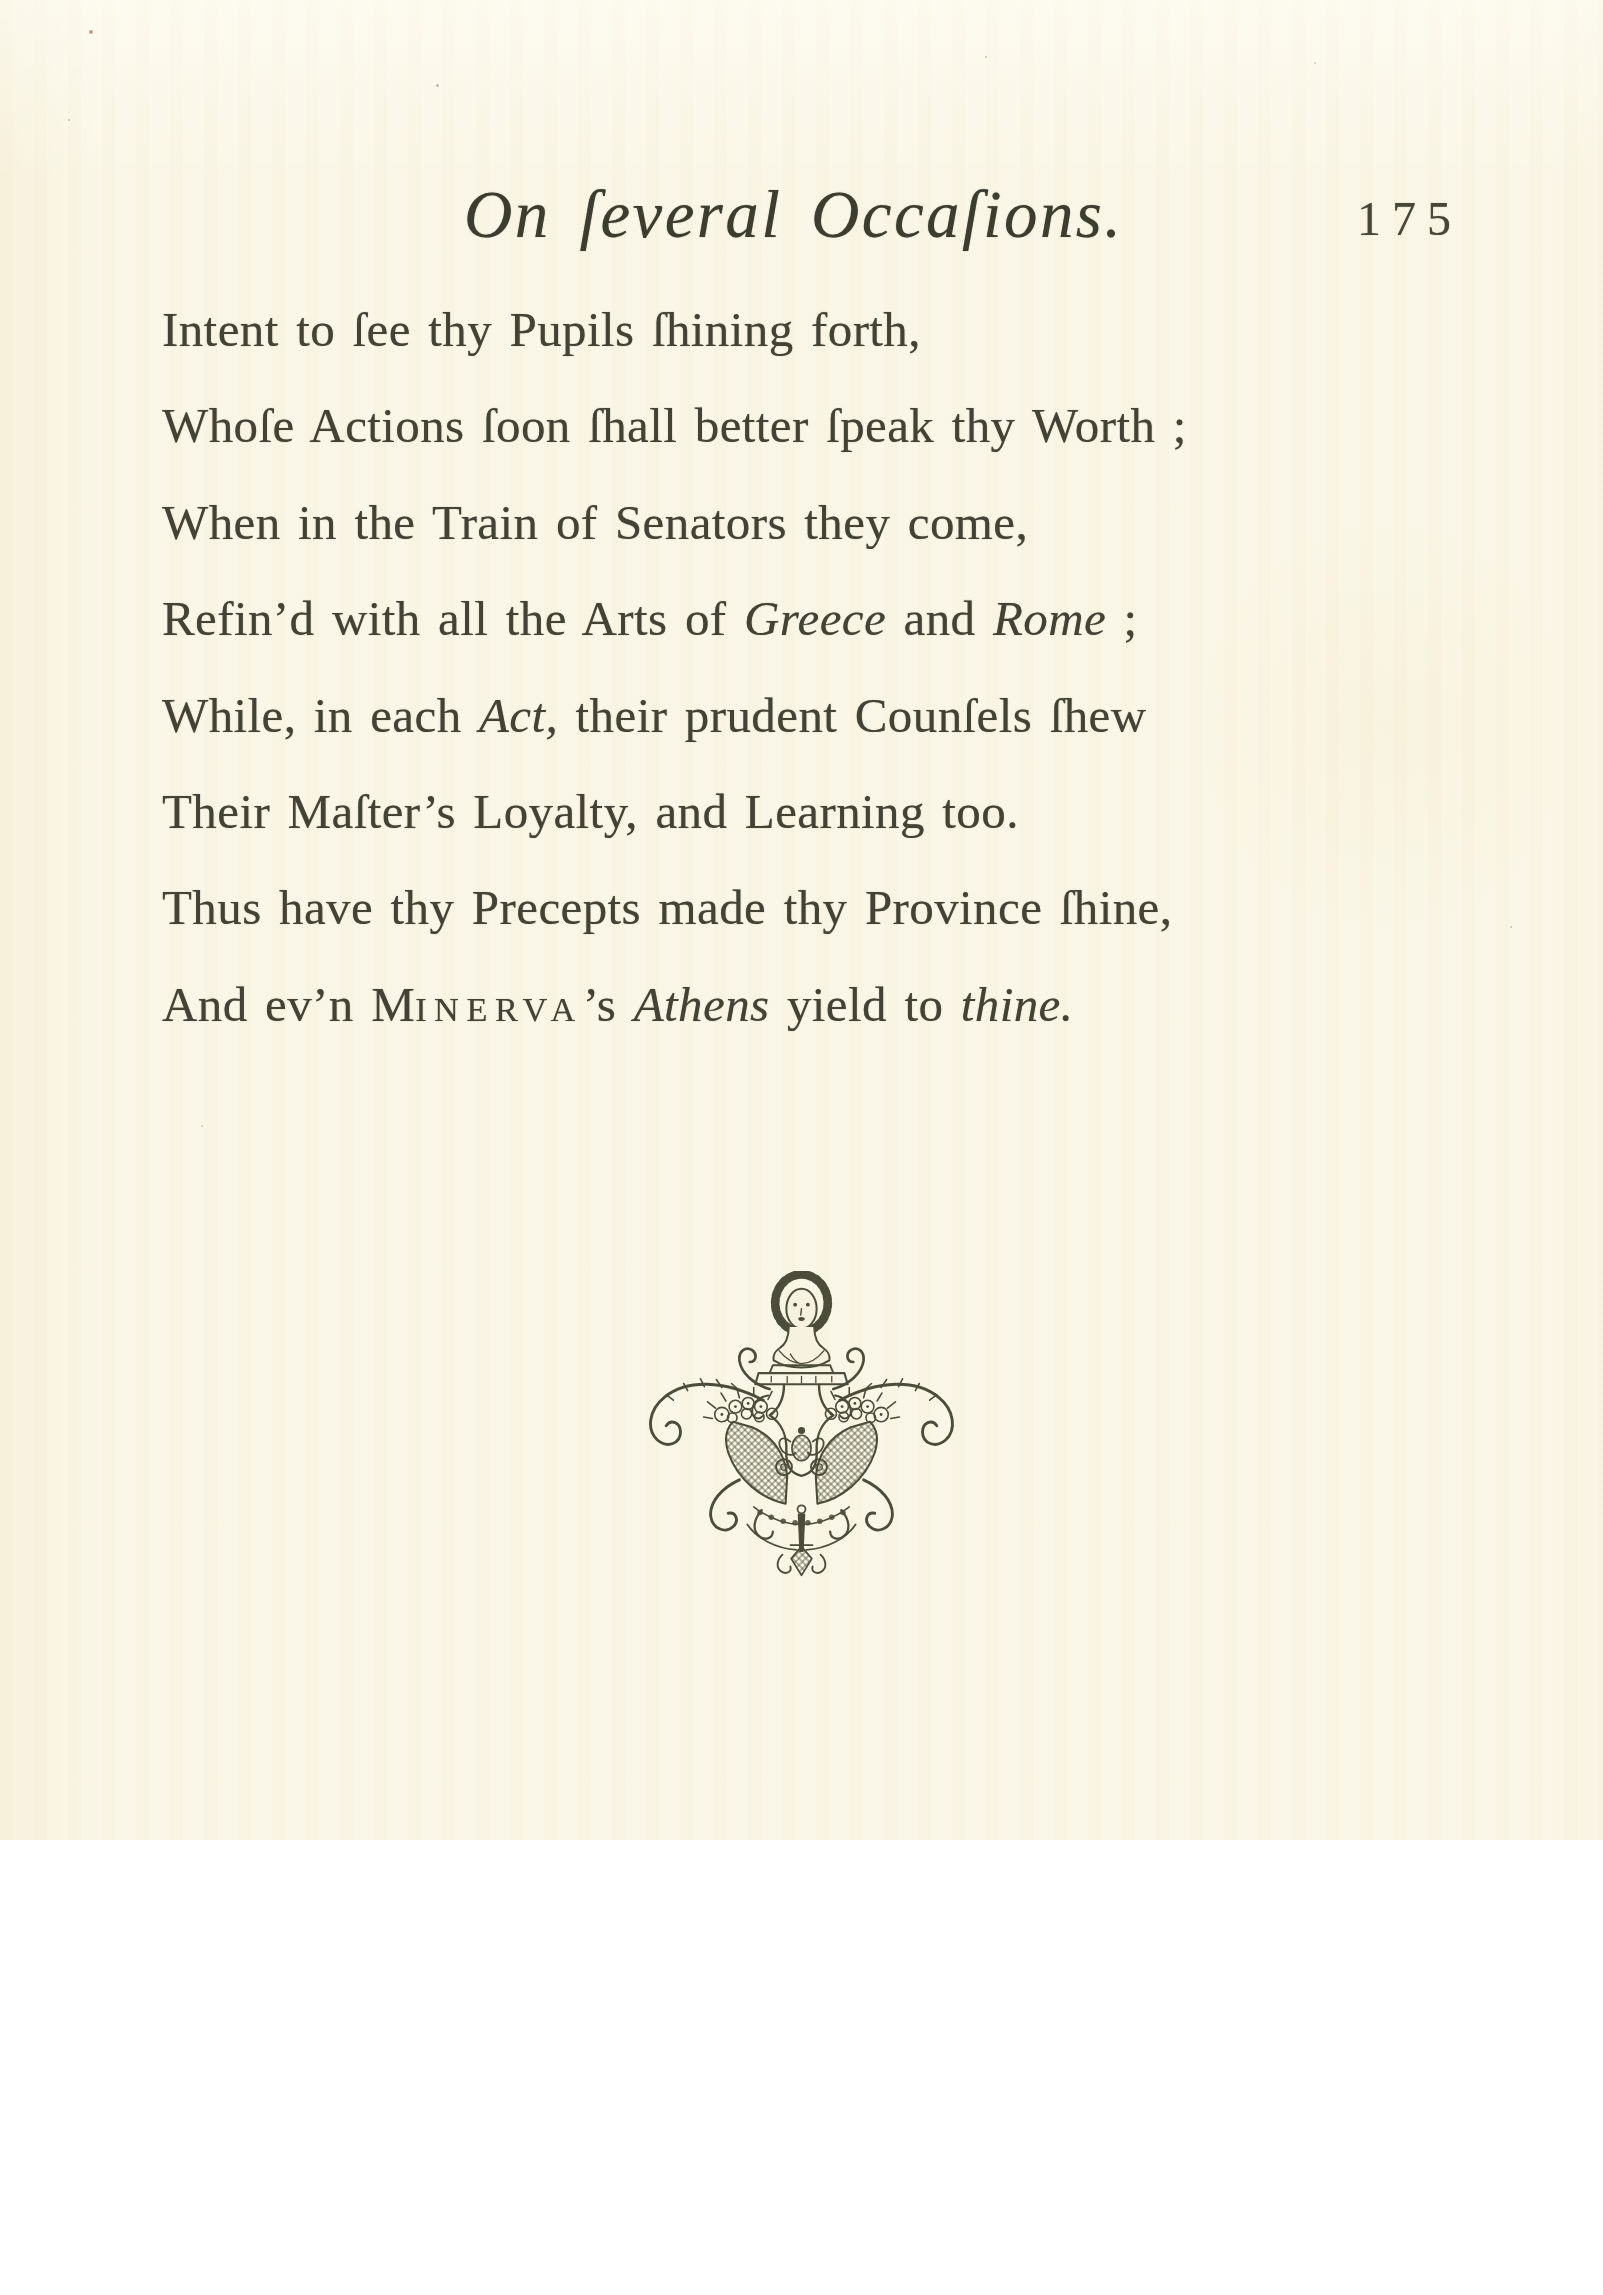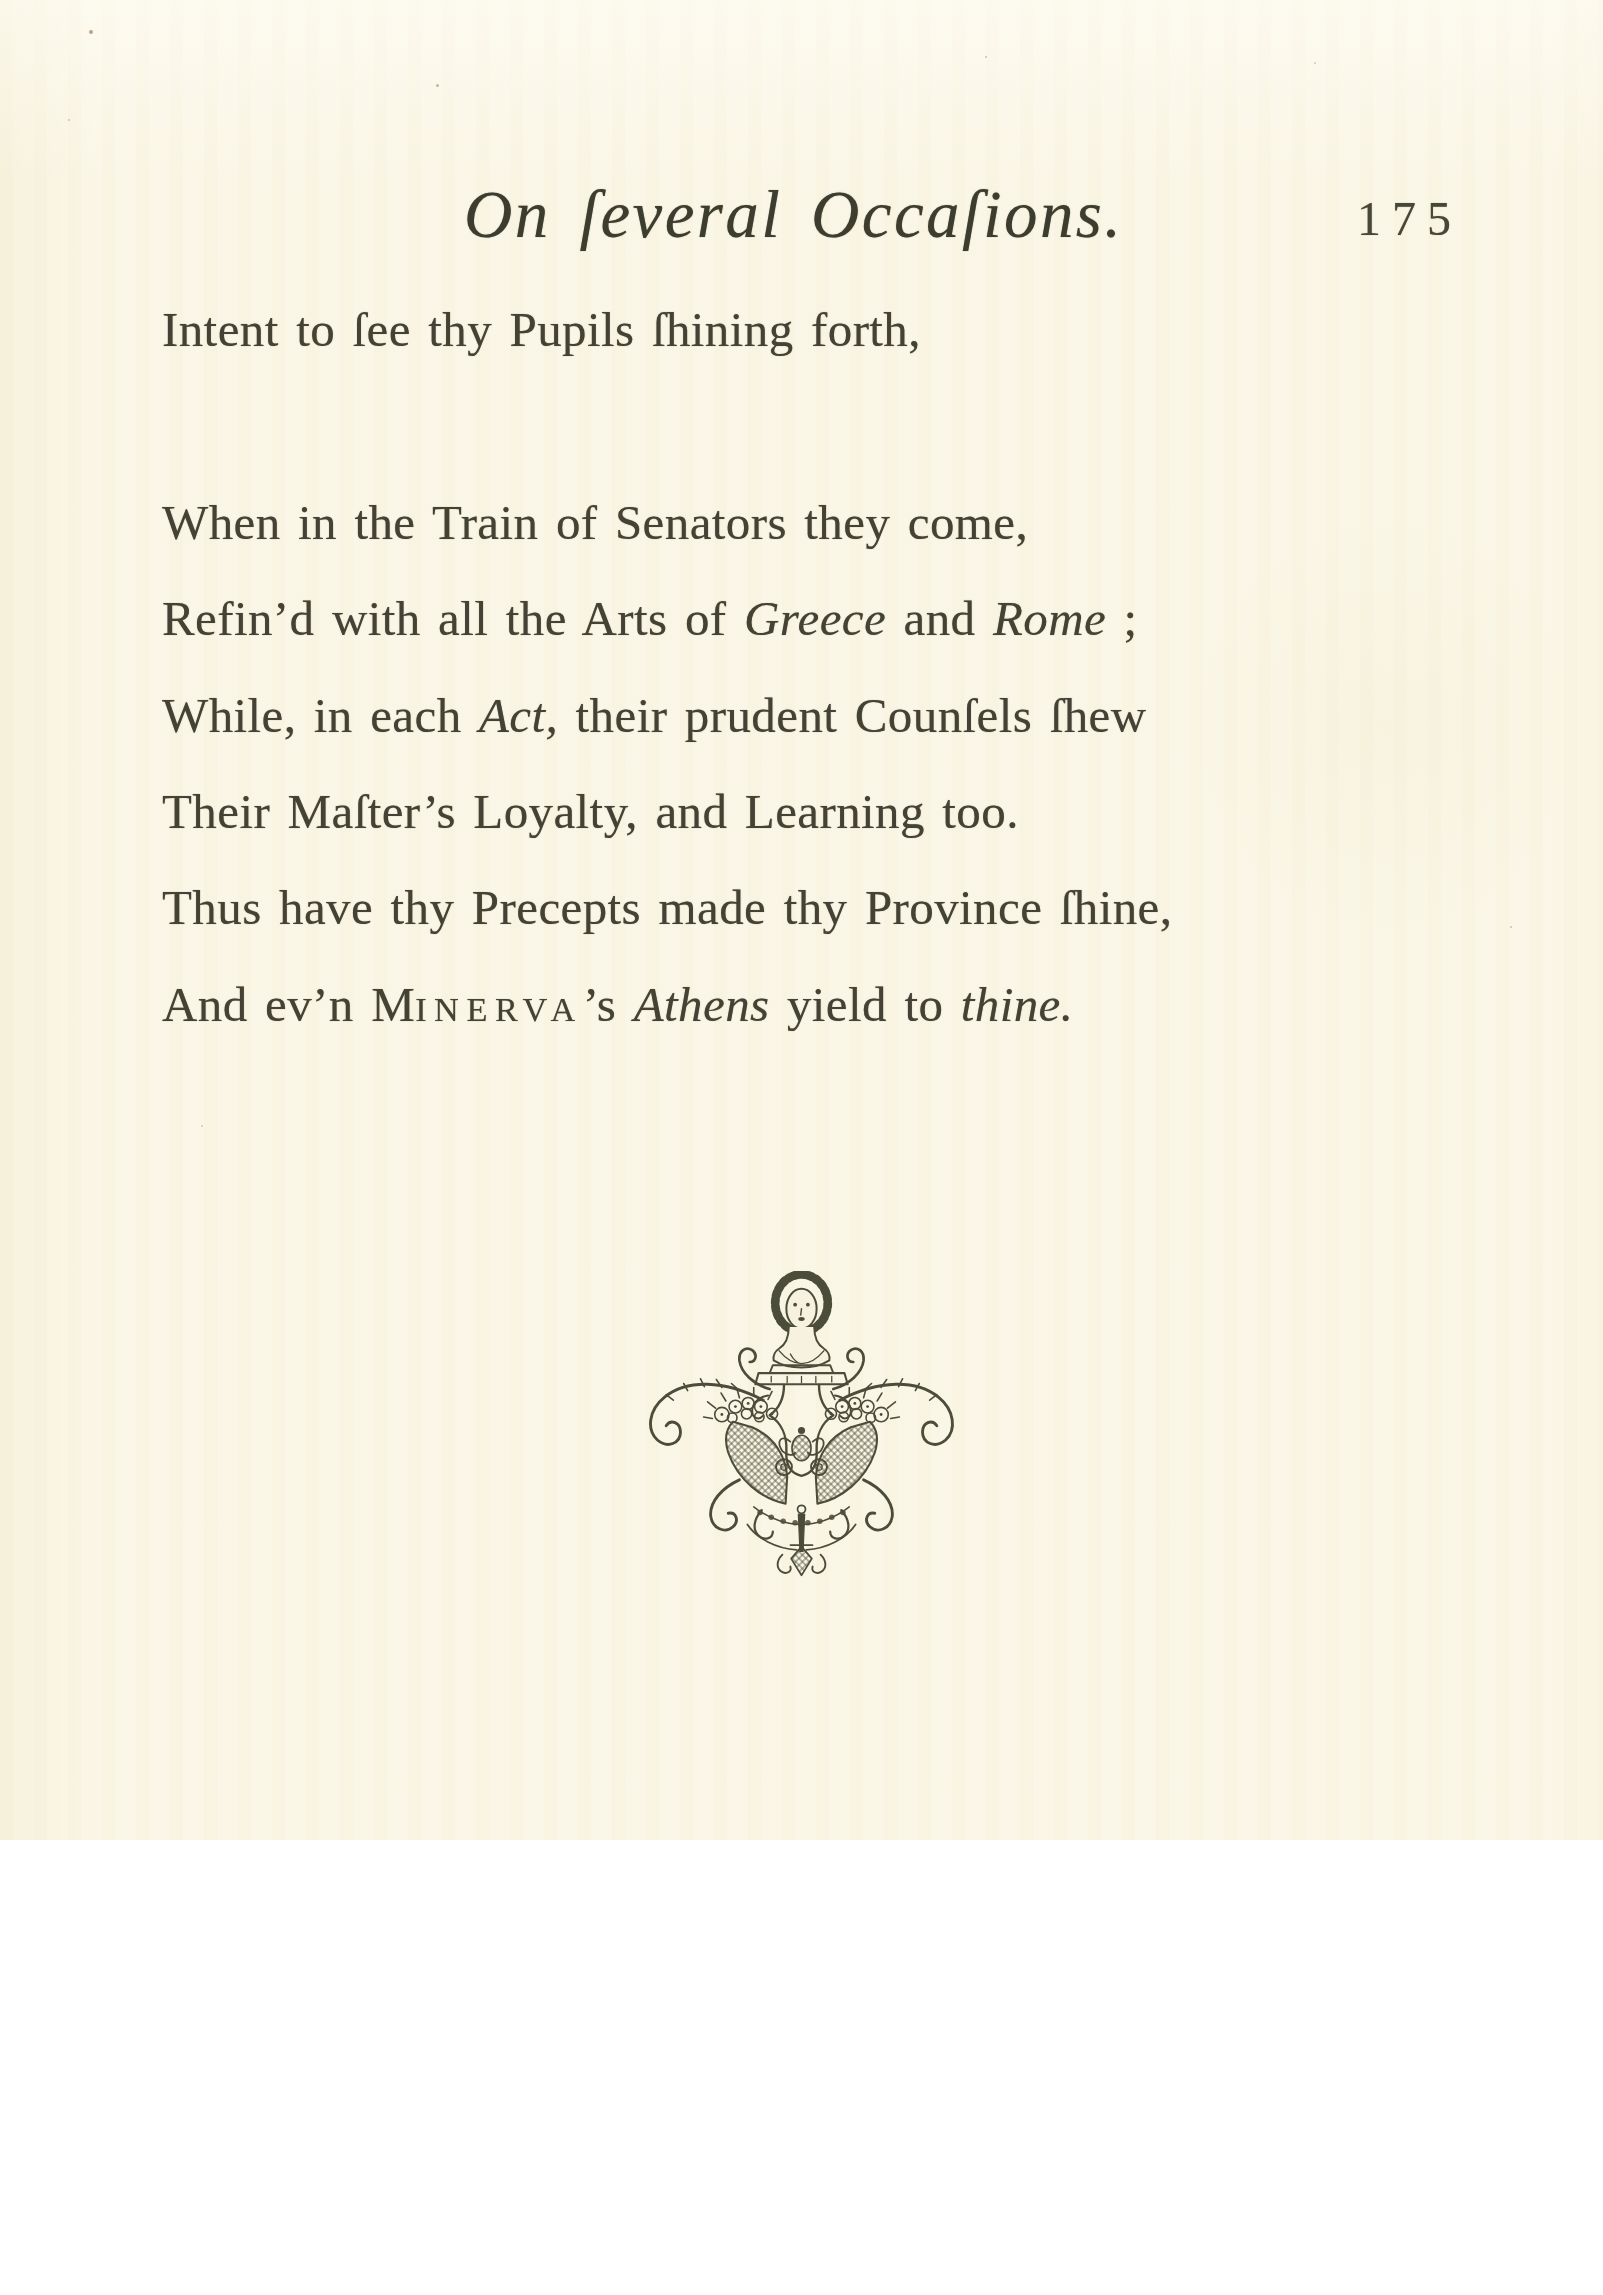--- a/index.html
+++ b/index.html
@@ -116,20 +116,21 @@
 <div class="page">
 
   <div class="stain stain-a"></div>
   <div class="stain stain-b"></div>
 
   <div class="running-head-title">On ſeveral Occaſions.</div>
   <div class="page-number">175</div>
 
   <div class="poem">
       <div class="poem-line" style="top: 301px;"><span class="seg-roman">Intent to ſee thy Pupils ſhining forth,</span></div>
+      <div class="poem-line" style="top: 397px;"><span class="seg-roman">Whoſe Actions ſoon ſhall better ſpeak thy Worth ;</span></div>
       <div class="poem-line" style="top: 494px;"><span class="seg-roman">When in the Train of Senators they come,</span></div>
       <div class="poem-line" style="top: 590px; text-align: center;"><span class="seg-roman">Refin’d with all the Arts of </span><span class="seg-italic">Greece</span><span class="seg-roman"> and </span><span class="seg-italic">Rome</span><span class="seg-roman"> ;</span></div>
       <div class="poem-line" style="top: 783px;"><span class="seg-roman">Their Maſter’s Loyalty, and Learning too.</span></div>
       <div class="poem-line" style="top: 687px;"><span class="seg-roman">While, in each </span><span class="seg-italic">Act,</span><span class="seg-roman"> their prudent Counſels ſhew</span></div>
       <div class="poem-line" style="top: 879px;"><span class="seg-roman">Thus have thy Precepts made thy Province ſhine,</span></div>
       <div class="poem-line" style="top: 976px;"><span class="seg-roman">And ev’n M</span><span class="seg-smallcaps">INERVA</span><span class="seg-roman">’s </span><span class="seg-italic">Athens</span><span class="seg-roman"> yield to </span><span class="seg-italic">thine.</span></div>
     </div>
 
   <svg class="ornament" viewBox="0 0 456 385" fill="none" stroke="#4c4c3a" stroke-linecap="round" stroke-linejoin="round">
     <defs>

